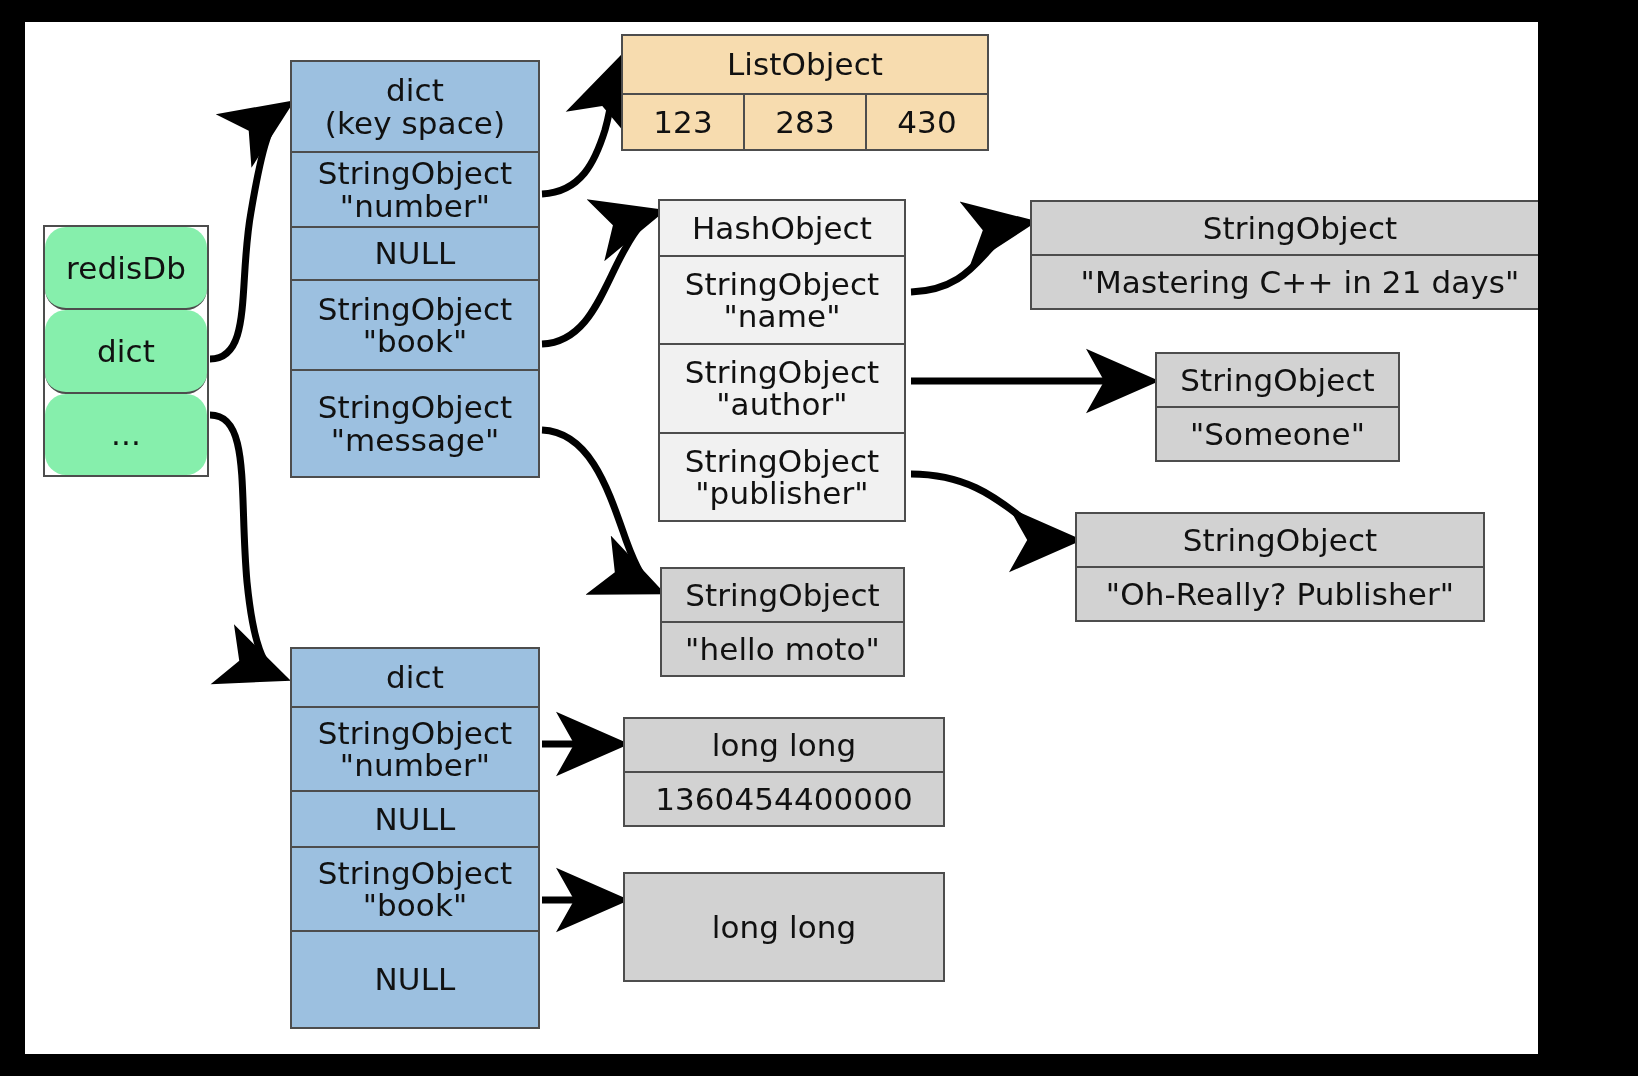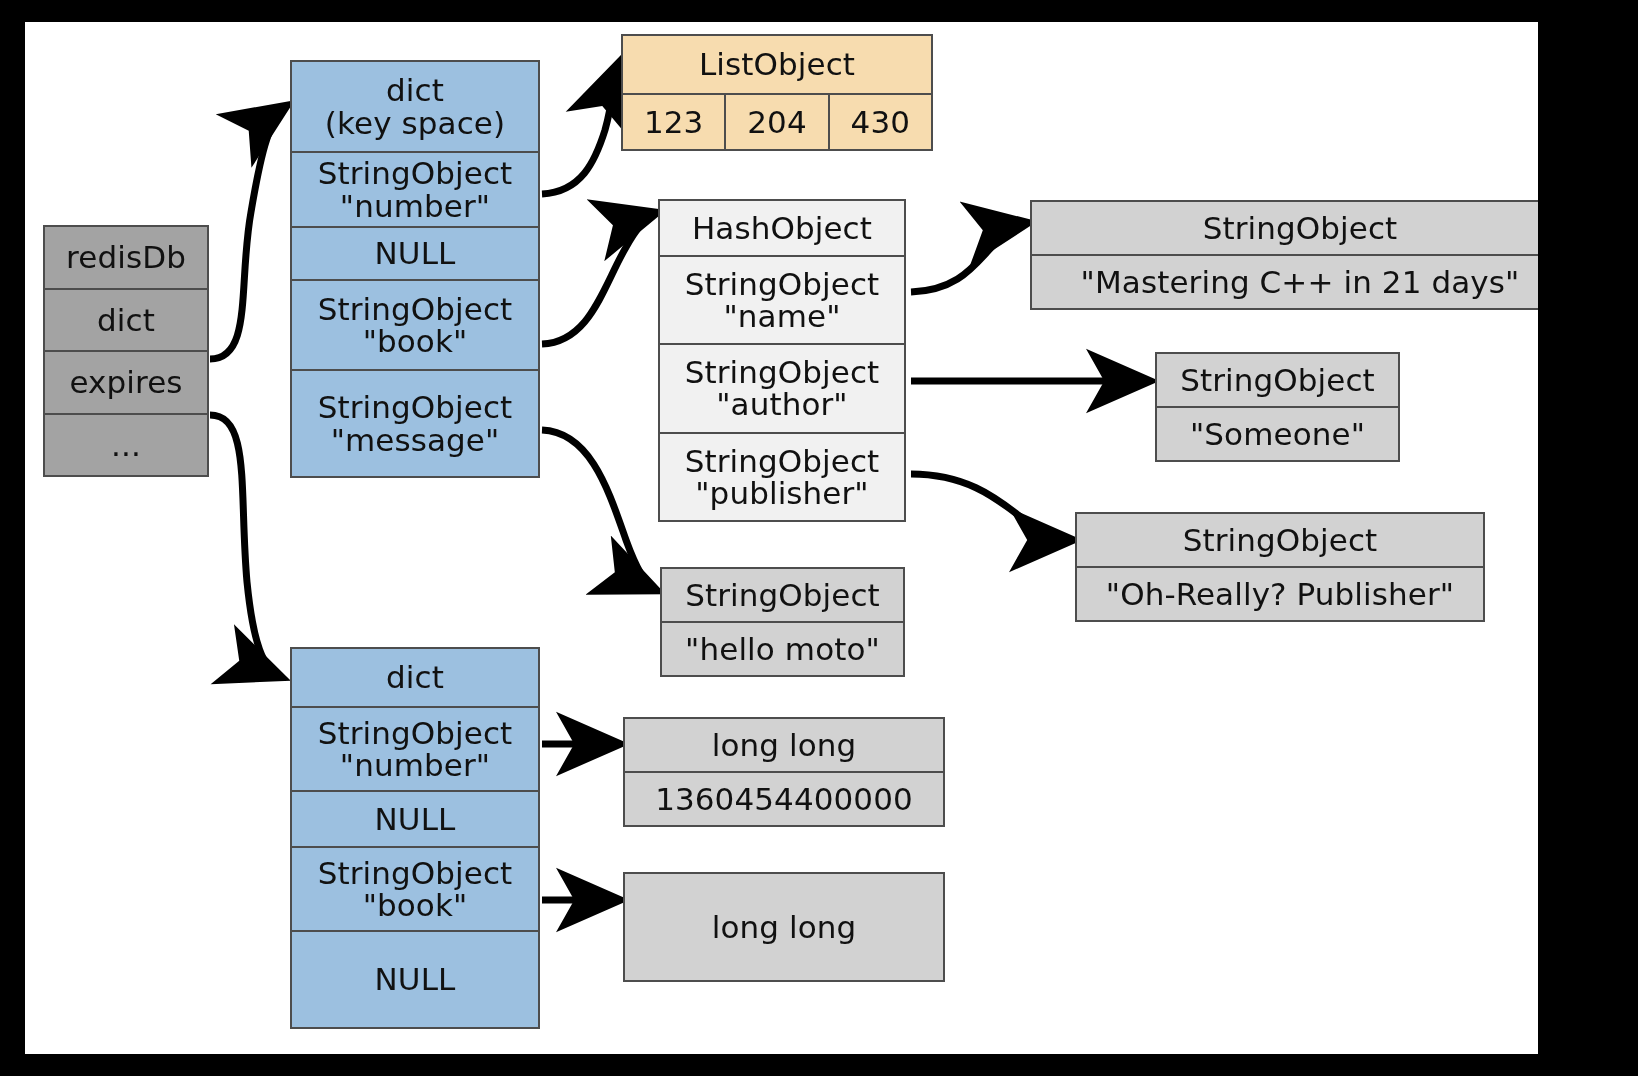--- a/index.html
+++ b/index.html
@@ -40,21 +40,21 @@
     text-align: center;
     color: #111111;
     font-size: 31px;
     line-height: 1.04;
     border-bottom: 2px solid #4d4d4d;
     padding: 2px 4px;
     white-space: pre-line;
     letter-spacing: 0.1px;
   }
   .cell:last-child { border-bottom: none; }
-  .green .cell { background: #a3a3a3; }
+  .green .cell { background: #86efac; border-radius: 21px; }
   .blue .cell  { background: #9cc0e0; }
   .orange .cell{ background: #f7dcaf; }
   .gray .cell  { background: #d2d2d2; }
   .white .cell { background: #f1f1f1; }
 
   .rowcells {
     display: flex;
     flex-direction: row;
     flex: 1;
   }
@@ -104,41 +104,40 @@
       <path d="M886,452 C955,452 985,490 1010,505 C1030,517 1041,518 1047,518" fill="none" stroke="#000000" stroke-width="7" marker-end="url(#ah)"></path>
 
       <path d="M517,722 L594,722" fill="none" stroke="#000000" stroke-width="7" marker-end="url(#ah)"></path>
 
       <path d="M517,878 L594,878" fill="none" stroke="#000000" stroke-width="7" marker-end="url(#ah)"></path>
     </svg>
 
     <div class="node green" style="left:18px; top:203px; width:166px; height:252px;">
       <div class="cell" style="flex:1">redisDb</div>
       <div class="cell" style="flex:1">dict</div>
-      <div class="cell" style="flex:1">expires</div>
       <div class="cell" style="flex:1">...</div>
     </div>
 
     <div class="node blue" style="left:265px; top:38px; width:250px; height:418px;">
       <div class="cell" style="height:91px">dict
 (key space)</div>
       <div class="cell" style="height:75px">StringObject
 "number"</div>
       <div class="cell" style="height:53px">NULL</div>
       <div class="cell" style="height:90px">StringObject
 "book"</div>
       <div class="cell" style="flex:1">StringObject
 "message"</div>
     </div>
 
-    <div class="node orange" style="left:596px; top:12px; width:312px; height:117px;">
+    <div class="node orange" style="left:596px; top:12px; width:368px; height:117px;">
       <div class="cell" style="height:59px">ListObject</div>
       <div class="rowcells">
         <div class="cell">123</div>
-        <div class="cell">204</div>
+        <div class="cell">283</div>
         <div class="cell">430</div>
       </div>
     </div>
 
     <div class="node white" style="left:633px; top:170px; width:248px; height:323px;margin-top:7px;">
       <div class="cell" style="height:56px">HashObject</div>
       <div class="cell" style="flex:1">StringObject
 "name"</div>
       <div class="cell" style="flex:1">StringObject
 "author"</div>

